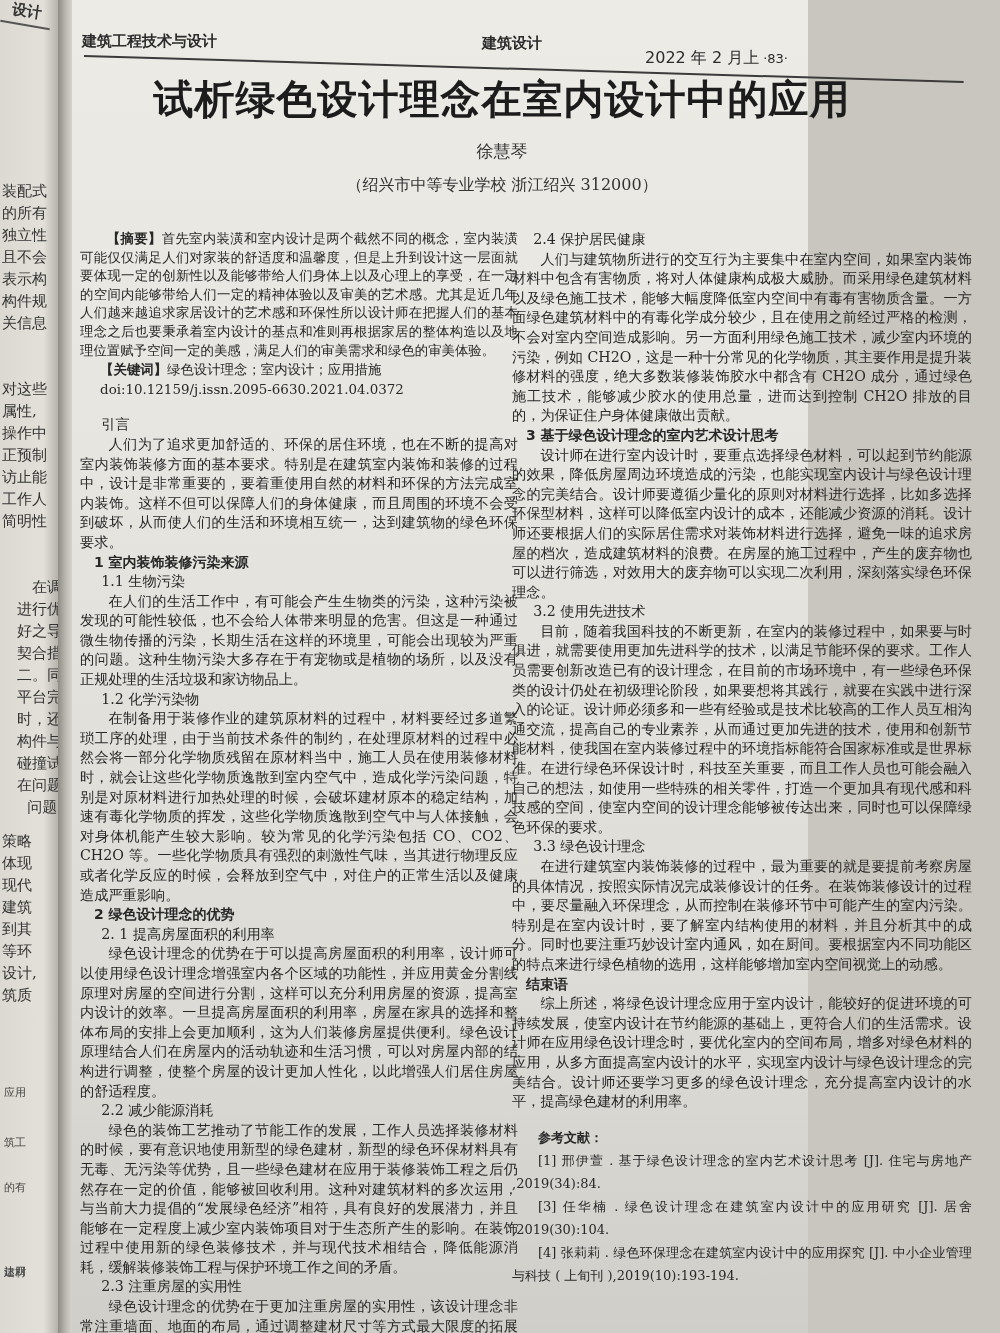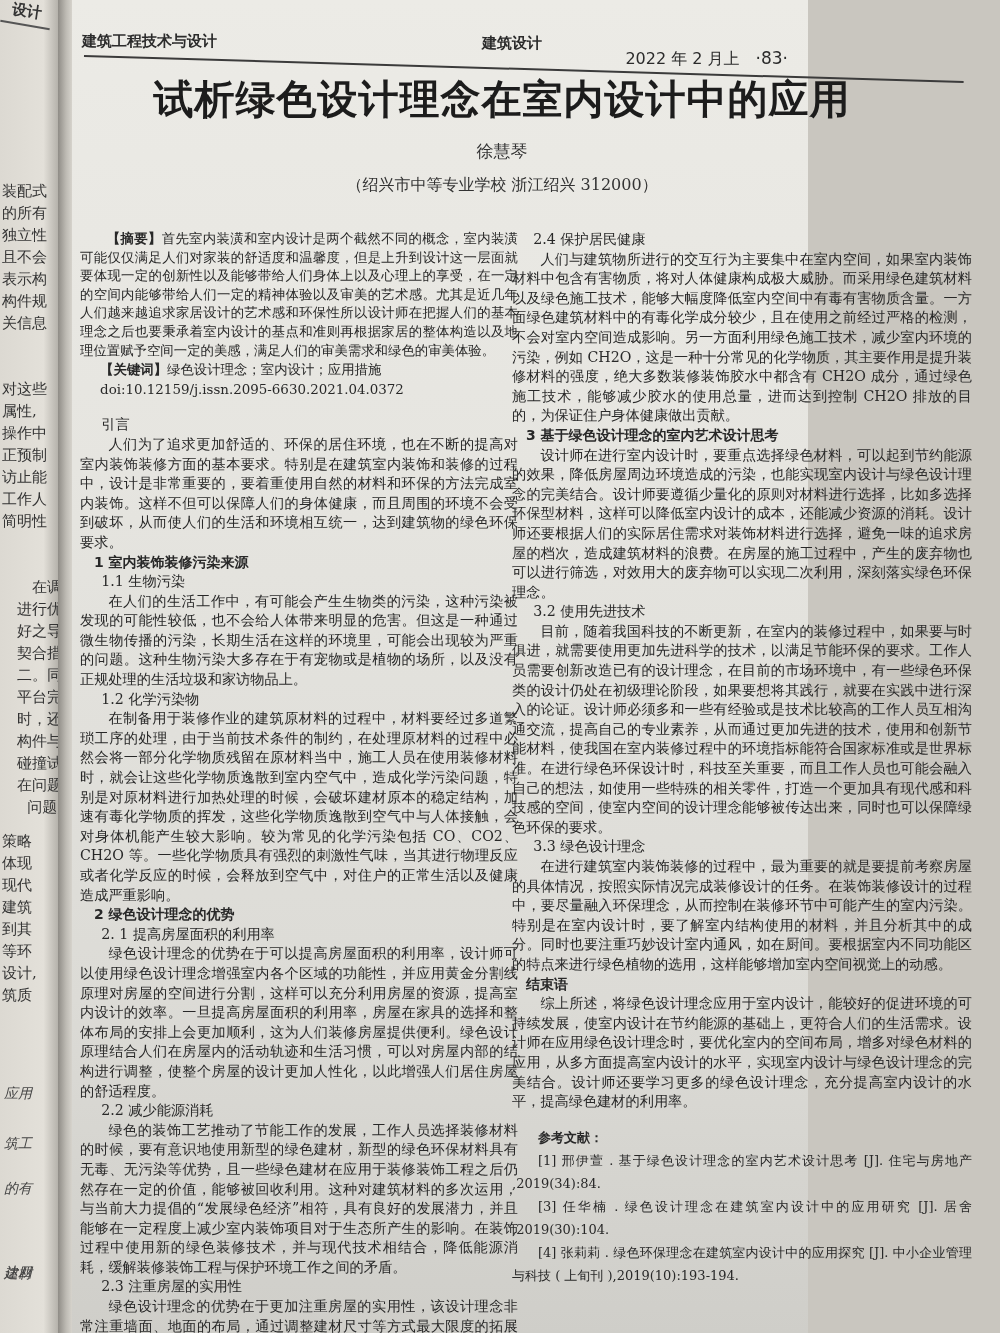--- a/index.html
+++ b/index.html
@@ -18,38 +18,38 @@
   }
   .facing .f-head {
     position: absolute; top: 2px; left: 12px; font-family: "DejaVu Sans", sans-serif;
     font-size: 15px; font-weight: bold; transform: rotate(8deg); color: #333;
   }
   .facing .f-rule {
     position: absolute; top: 24px; left: 0; width: 50px; height: 2px; background: #555;
     transform: rotate(10deg);
   }
   .facing .f-block { position: absolute; left: 2px; width: 60px; font-size: 15px; line-height: 22px; color: #333; white-space: nowrap; overflow: hidden; }
-  .facing .f-hand { position: absolute; left: 4px; font-size: 14px; font-style: italic; color: #444; text-align: center; }
+  .facing .f-hand { position: absolute; left: 4px; font-size: 11px; color: #444; text-align: center; }
   .gutter {
     position: absolute; left: 58px; top: 0; width: 16px; height: 1333px;
     background: linear-gradient(90deg, #8f8c86 0%, #bdbab3 50%, #dedbd4 100%);
   }
   
   .page {
     position: absolute; left: 72px; top: 0; width: 736px; height: 1333px;
     background: linear-gradient(180deg, #ecebe6 0%, #e6e5e0 35%, #dcdbd6 75%, #cfcec9 100%);
   }
   .running-head {
     position: absolute; top: 28px; left: 10px; right: 20px; height: 30px;
     font-family: "DejaVu Sans", sans-serif; font-weight: bold; font-size: 15px; color: #2b2b2b;
   }
   .rh-left { position: absolute; left: 0; top: 4px; }
   .rh-center { position: absolute; left: 400px; top: 6px; }
   .rh-right { position: absolute; right: 0; top: 20px; font-weight: normal; font-size: 16px; }
-  .rh-right .pg { margin-left: 16px; font-size: 17px; }
+  .rh-right .pg { margin-left: 4px; font-size: 13px; }
   .rule {
     position: absolute; top: 55px; left: 12px; width: 880px; height: 2px; background: #3b3b3b;
     transform: rotate(1.7deg); transform-origin: left center;
   }
   .title {
     position: absolute; top: 72px; left: 0; width: 860px; text-align: center;
     font-family: "DejaVu Serif", serif; font-weight: bold; font-size: 40px; letter-spacing: 1px; color: #1c1c1c;
   }
   .author { position: absolute; top: 140px; left: 0; width: 860px; text-align: center; font-size: 17px; color: #333; }
   .affil { position: absolute; top: 175px; left: 0; width: 860px; text-align: center; font-size: 16px; color: #333; }

